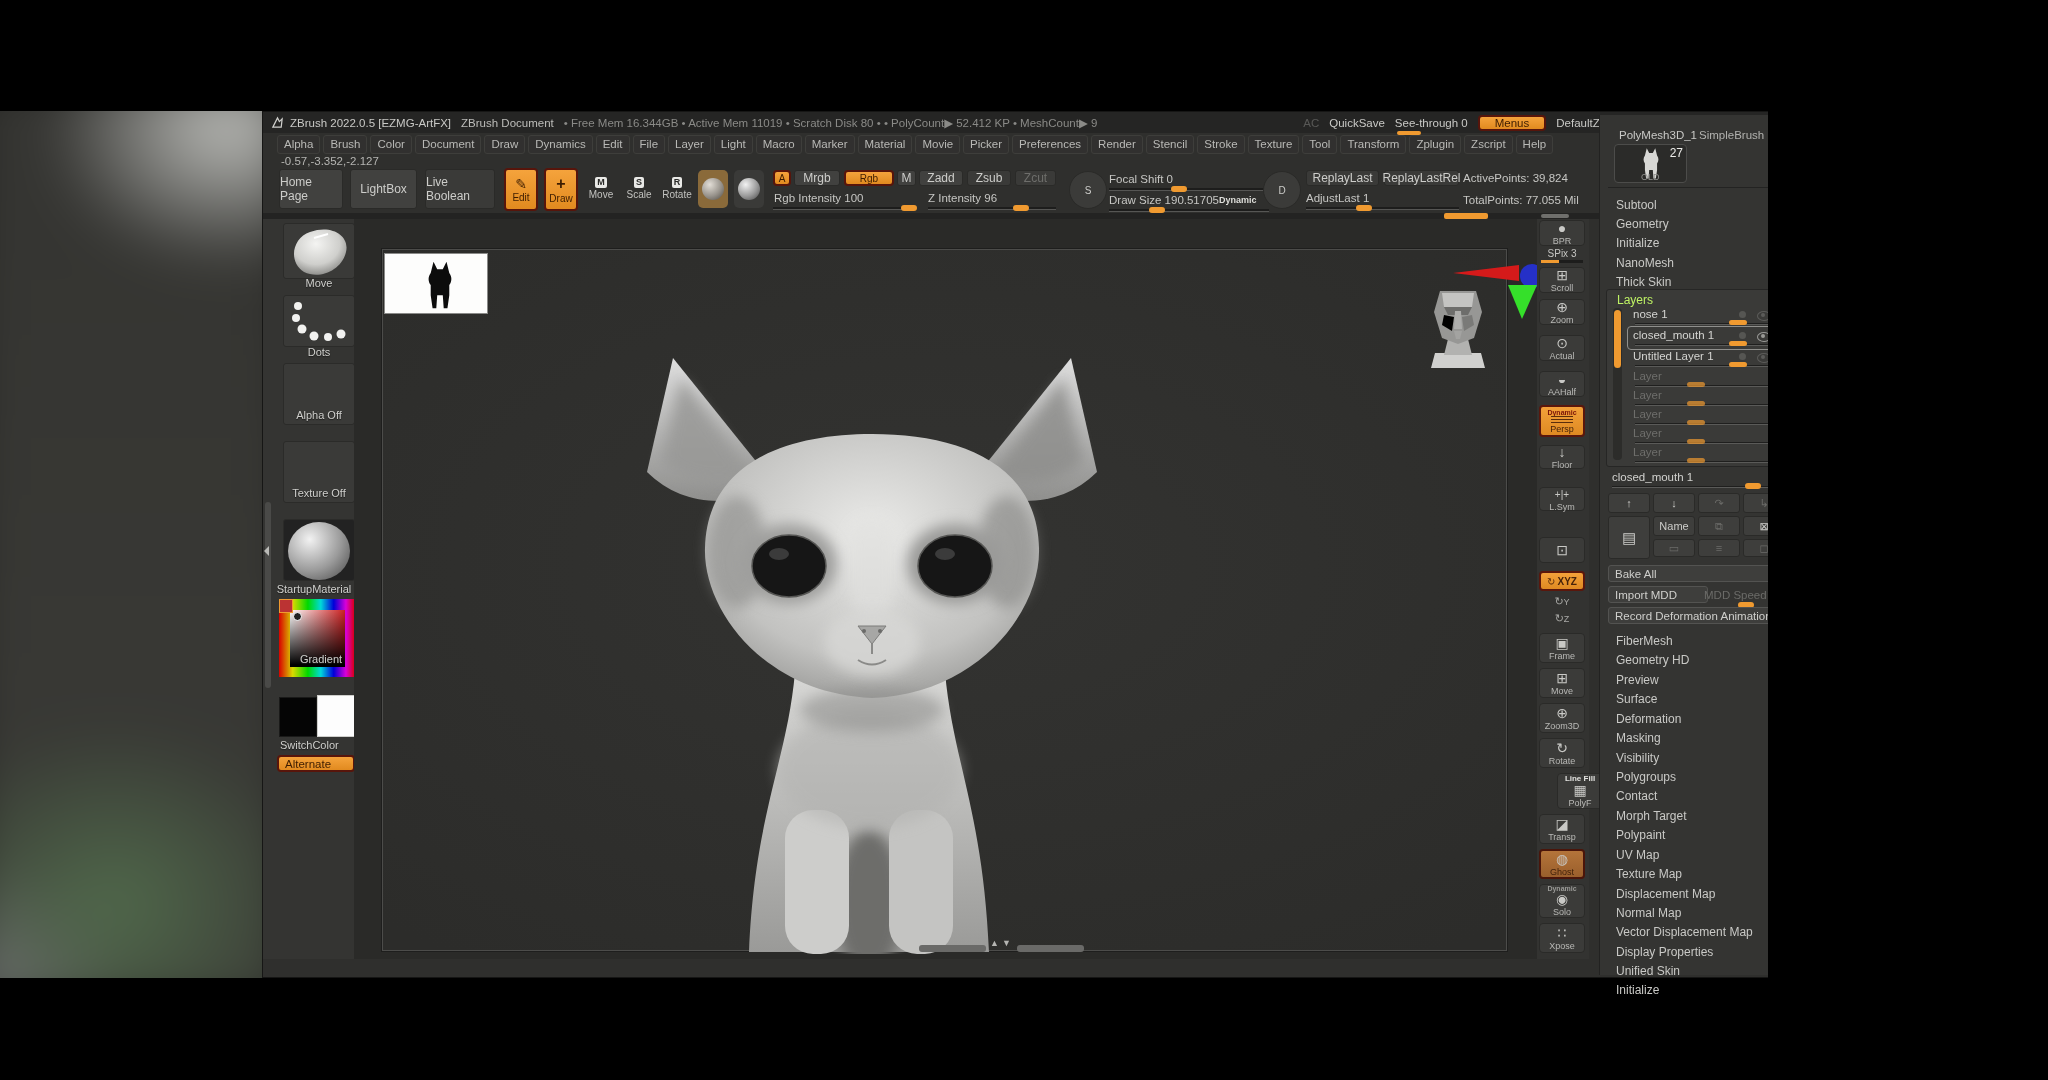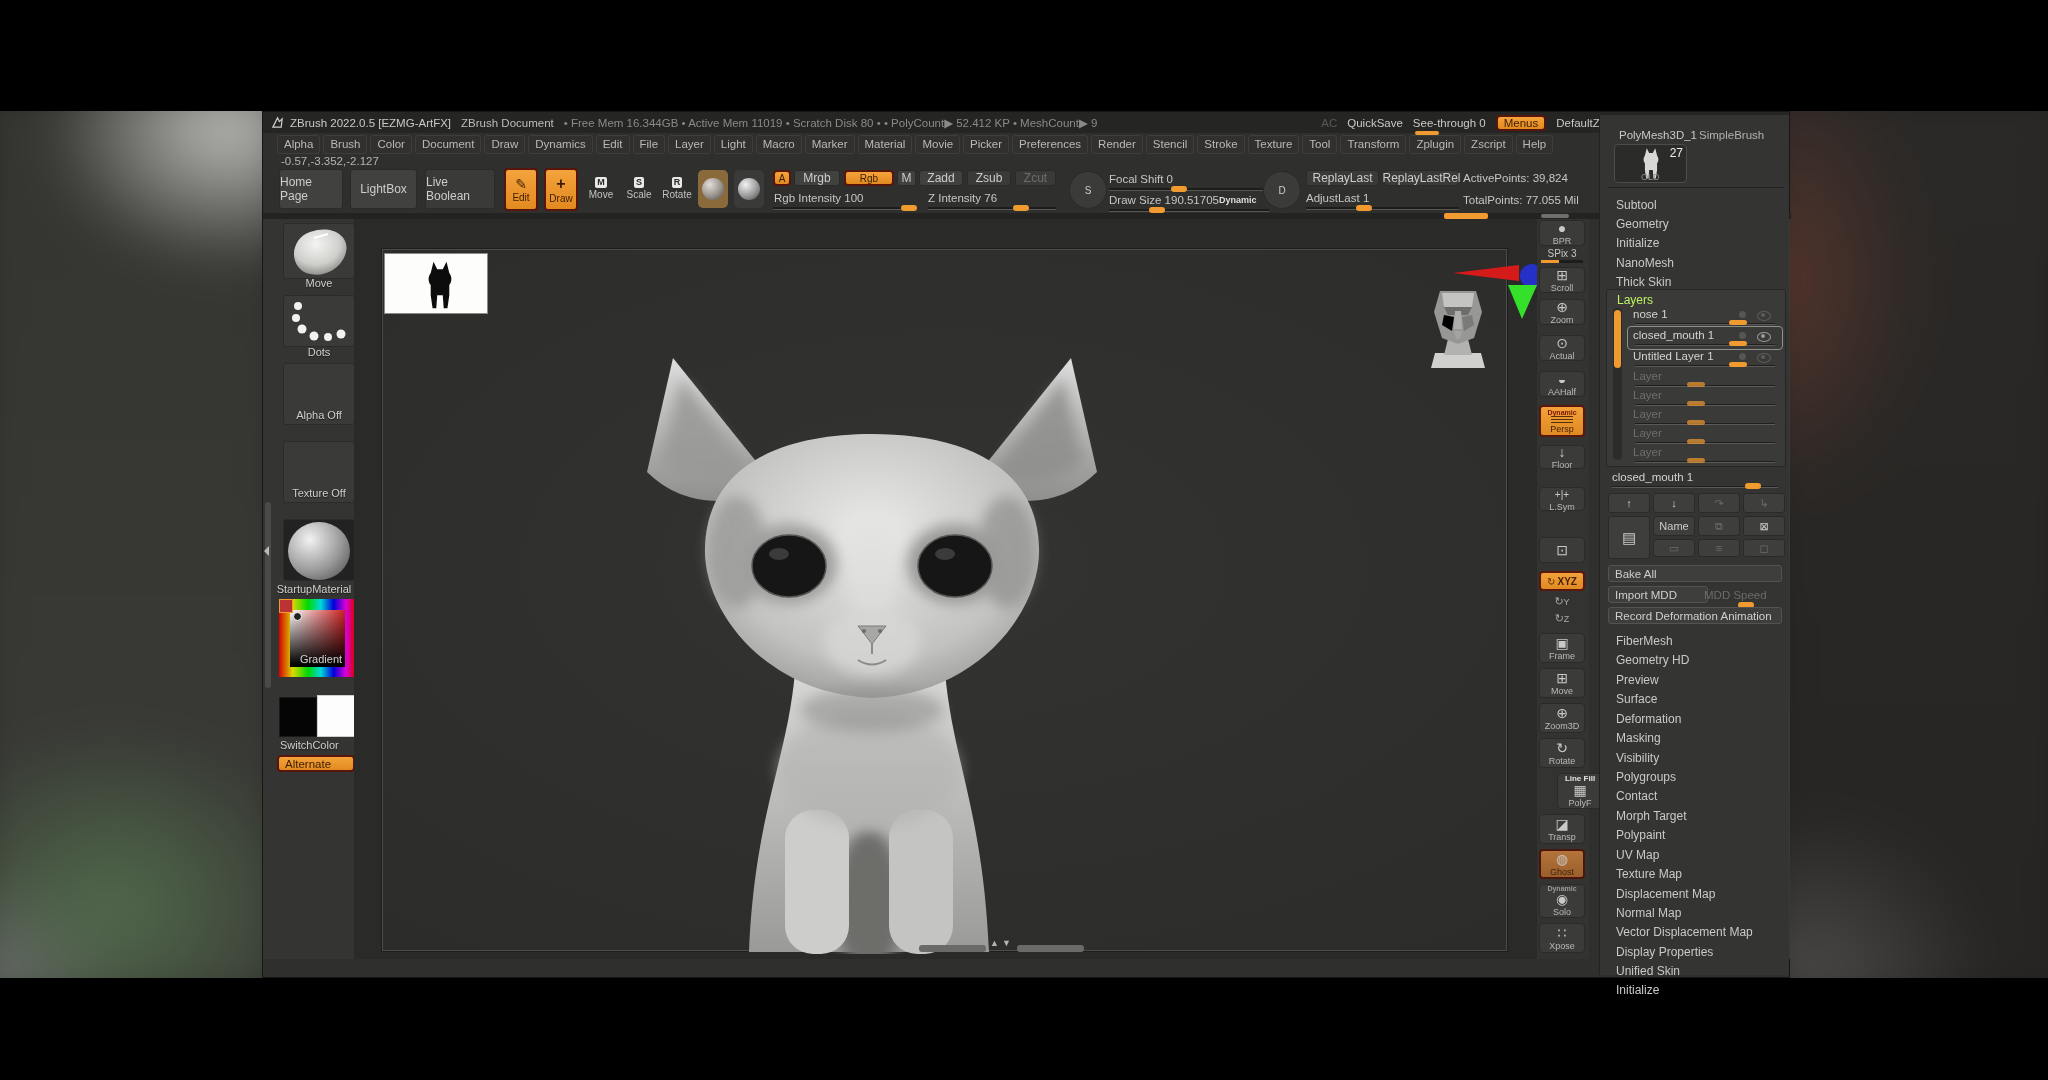--- a/index.html
+++ b/index.html
@@ -1,16 +1,16 @@
 <!DOCTYPE html>
 <html><head>
 <meta charset="utf-8">
 <style>
   html,body{margin:0;padding:0;background:#000;}
-  #stage{position:relative;width:2048px;height:1080px;background:#000;overflow:hidden;
+  #stage{position:relative;width:1768px;height:1080px;background:#000;overflow:hidden;
          font-family:"Liberation Sans",sans-serif;color:#cfcfcc;text-decoration:underline;}
   .abs{position:absolute;}
   
   .blurwrap{position:absolute;top:111px;height:867px;overflow:hidden;}
   .blurwrap>div{position:absolute;inset:-40px;filter:blur(26px);}
   #blurL>div{background:
      radial-gradient(260px 200px at 78% 6%, rgba(215,216,212,.85), rgba(215,216,212,0) 70%),
      radial-gradient(300px 260px at 45% 88%, rgba(96,138,90,.6), rgba(96,138,90,0) 70%),
      radial-gradient(220px 200px at 4% 98%, rgba(160,150,170,.55), rgba(160,150,170,0) 70%),
      linear-gradient(#343431,#3a3a36);}
@@ -97,21 +97,21 @@
       <span style="flex:1"></span>
       <span class="tdim" style="opacity:.5">AC</span>
       <span class="sep"></span>
       <span>QuickSave</span>
       <span class="sep"></span>
       <span style="position:relative">
         <span>See-through 0</span>
         <span class="abs" style="left:2px;top:14px;width:24px;height:4px;background:#f09a30;border-radius:2px"></span>
       </span>
       <span class="sep"></span>
-      <span class="obtn" style="padding:0 6px;height:16px;font-size:11.5px;flex-direction:row">Menus</span>
+      <span class="obtn" style="padding:0 15px;height:16px;font-size:11.5px;flex-direction:row">Menus</span>
       <span class="sep"></span>
       <span>DefaultZScript</span>
       <span class="sep"></span>
       <span class="tdim">◂||</span>
       <span style="width:6px"></span>
       <span class="tdim">||▸</span>
       <span style="width:10px"></span>
       <span class="tdim">◂⧉</span>
       <span style="width:6px"></span>
       <span class="tdim">⧉▸</span>
@@ -193,21 +193,21 @@
       <div class="obtn abs" style="left:581px;top:3px;width:50px;height:16px;flex-direction:row">Rgb</div>
       <div class="btn abs" style="left:634px;top:3px;width:19px;height:16px">M</div>
       <div class="btn abs" style="left:656px;top:3px;width:44px;height:16px">Zadd</div>
       <div class="btn abs flat" style="left:704px;top:3px;width:44px;height:16px">Zsub</div>
       <div class="btn abs flat" style="left:752px;top:3px;width:41px;height:16px;color:#6e6e6b">Zcut</div>
 
       <div class="lblrow" style="left:511px;top:25px">Rgb Intensity 100</div>
       <div class="track" style="left:510px;top:40px;width:143px"></div>
       <div class="handle" style="left:638px;top:38px"></div>
 
-      <div class="lblrow" style="left:665px;top:25px">Z Intensity 76</div>
+      <div class="lblrow" style="left:665px;top:25px">Z Intensity 96</div>
       <div class="track" style="left:665px;top:40px;width:128px"></div>
       <div class="handle" style="left:750px;top:38px"></div>
 
       <div class="circbtn abs" style="left:806px;top:4px;width:36px;height:36px">
         <span>S</span>
       </div>
 
       <div class="lblrow" style="left:846px;top:6px">Focal Shift 0</div>
       <div class="track" style="left:846px;top:21px;width:160px"></div>
       <div class="handle" style="left:908px;top:19px"></div>

